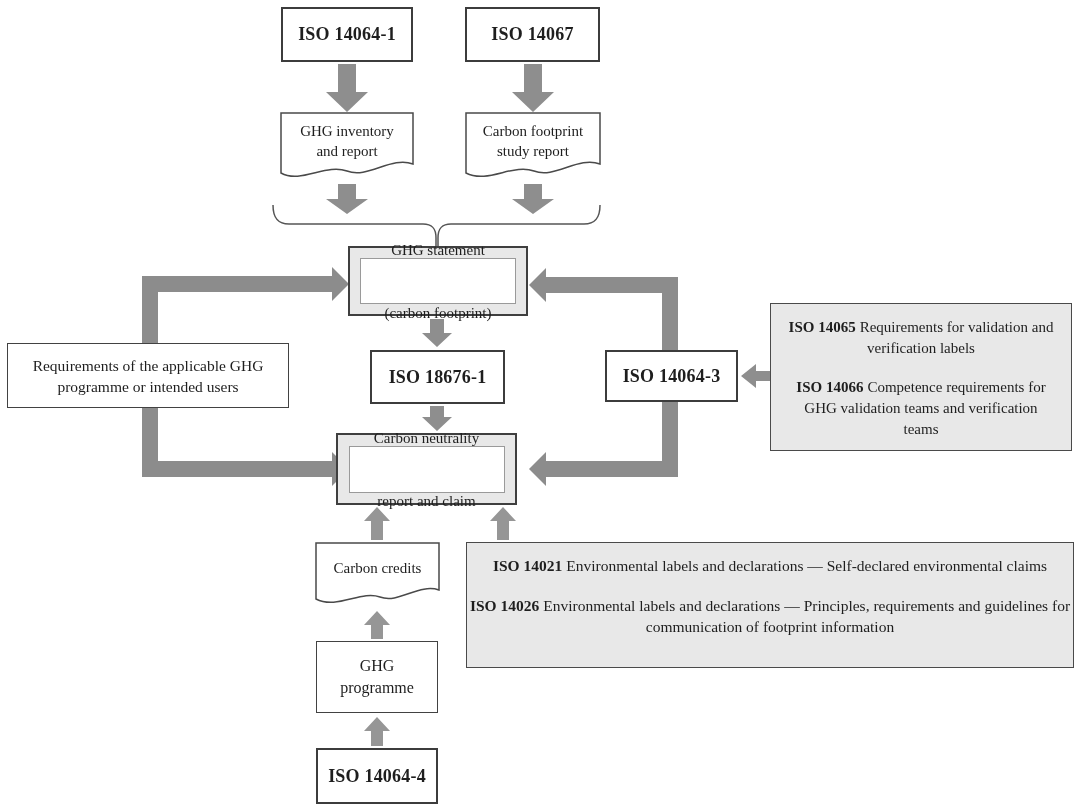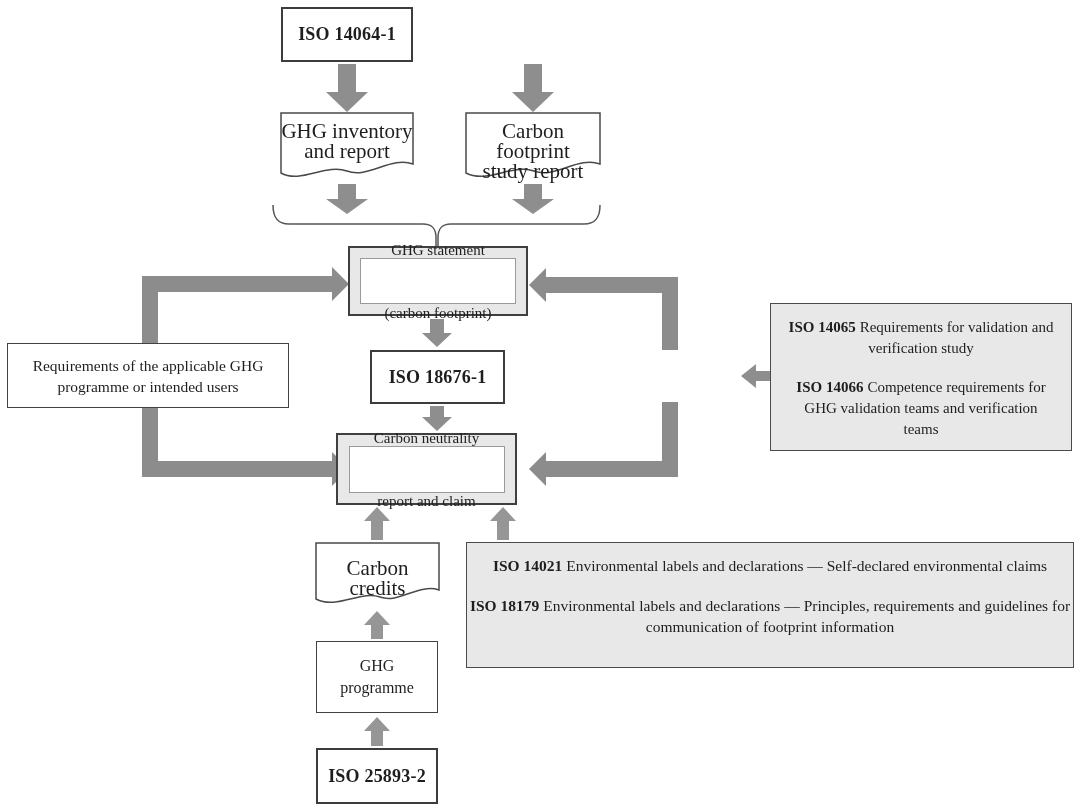--- a/index.html
+++ b/index.html
@@ -36,21 +36,21 @@
     text-align: center; font-size: 15px; line-height: 20px; gap: 43px;
   }
   .note {
     border: 1.5px solid #4a4a4a; background: #e8e8e8;
     text-align: center; font-size: 15px; line-height: 21px;
   }
   .note p { margin: 0; }
   .note b { margin-right: 4px; font-family: Liberation Serif, serif; }
   .doc-label {
     position: absolute; text-align: center;
-    font-size: 21px; line-height: 20px;
+    font-size: 15px; line-height: 20px;
   }
   .line { display: block; }
   .req-text { font-size: 15.5px; line-height: 21px; }
   .prog-text { font-size: 16px; line-height: 22px; }
 </style>
 </head>
 <body>
 
 <div class="canvas">
 
@@ -94,20 +94,23 @@
     <polygon fill="#969696" points="377,717 390,731 383,731 383,746 371,746 371,731 364,731"></polygon>
 
     <path fill="#ffffff" stroke="#4a4a4a" stroke-width="1.5" d="M281,113 L413,113 L413,164 C391,156 368,179 347,171 C326,163 301,184 281,173 Z"></path>
     <path fill="#ffffff" stroke="#4a4a4a" stroke-width="1.5" d="M466,113 L600,113 L600,164 C578,156 555,179 534,171 C513,163 488,184 466,173 Z"></path>
     <path fill="#ffffff" stroke="#4a4a4a" stroke-width="1.5" d="M316,543 L439,543 L439,590 C419,583 399,604 380,597 C361,590 337,610 316,599 Z"></path>
   </svg>
 
   <div class="abs box stdbox" style="left:281px;top:7px;width:132px;height:55px">
     <span>ISO 14064-1</span>
   </div>
+  <div class="abs box stdbox" style="left:465px;top:7px;width:135px;height:55px">
+    <span>ISO 14067</span>
+  </div>
 
   <div class="doc-label" style="left:281px;top:121px;width:132px">
     <span class="line">GHG inventory</span>
     <span class="line">and report</span>
   </div>
   <div class="doc-label" style="left:466px;top:121px;width:134px">
     <span class="line">Carbon footprint</span>
     <span class="line">study report</span>
   </div>
 
@@ -120,52 +123,55 @@
 
   <div class="abs box plainbox req-text" style="left:7px;top:343px;width:282px;height:65px">
     <span class="line">Requirements of the applicable GHG</span>
     <span class="line">programme or intended users</span>
   </div>
 
   <div class="abs box stdbox" style="left:370px;top:350px;width:135px;height:54px">
     <span>ISO 18676-1</span>
   </div>
 
+  <div class="abs box stdbox" style="left:605px;top:350px;width:133px;height:52px">
+    <span>ISO 14064-3</span>
+  </div>
 
   <div class="abs note" style="left:770px;top:303px;width:302px;height:148px;padding:13px 15px">
     <p style="margin-bottom:18px">
-      <b>ISO 14065</b><span>Requirements for validation and verification study</span>
+      <b>ISO 14065</b><span>Requirements for validation and verification labels</span>
     </p>
     <p>
       <b>ISO 14066</b><span>Competence requirements for GHG validation teams and verification teams</span>
     </p>
   </div>
 
   <div class="abs graybox" style="left:336px;top:433px;width:181px;height:72px">
     <div class="innerbox" style="height:45px">
       <span class="line">Carbon neutrality</span>
       <span class="line">report and claim</span>
     </div>
   </div>
 
   <div class="abs note" style="left:466px;top:542px;width:608px;height:126px;padding:12px 0;font-size:15.5px">
     <p style="margin-bottom:19px">
       <b>ISO 14021</b><span>Environmental labels and declarations — Self-declared environmental claims</span>
     </p>
     <p>
-      <b>ISO 18179</b><span>Environmental labels and declarations — Principles, requirements and guidelines for communication of footprint information</span>
+      <b>ISO 14026</b><span>Environmental labels and declarations — Principles, requirements and guidelines for communication of footprint information</span>
     </p>
   </div>
 
   <div class="doc-label" style="left:316px;top:558px;width:123px">
     <span class="line">Carbon credits</span>
   </div>
 
   <div class="abs box plainbox prog-text" style="left:316px;top:641px;width:122px;height:72px">
     <span class="line">GHG</span>
     <span class="line">programme</span>
   </div>
 
   <div class="abs box stdbox" style="left:316px;top:748px;width:122px;height:56px">
-    <span>ISO 25893-2</span>
+    <span>ISO 14064-4</span>
   </div>
 
 </div>
 
 </body></html>

